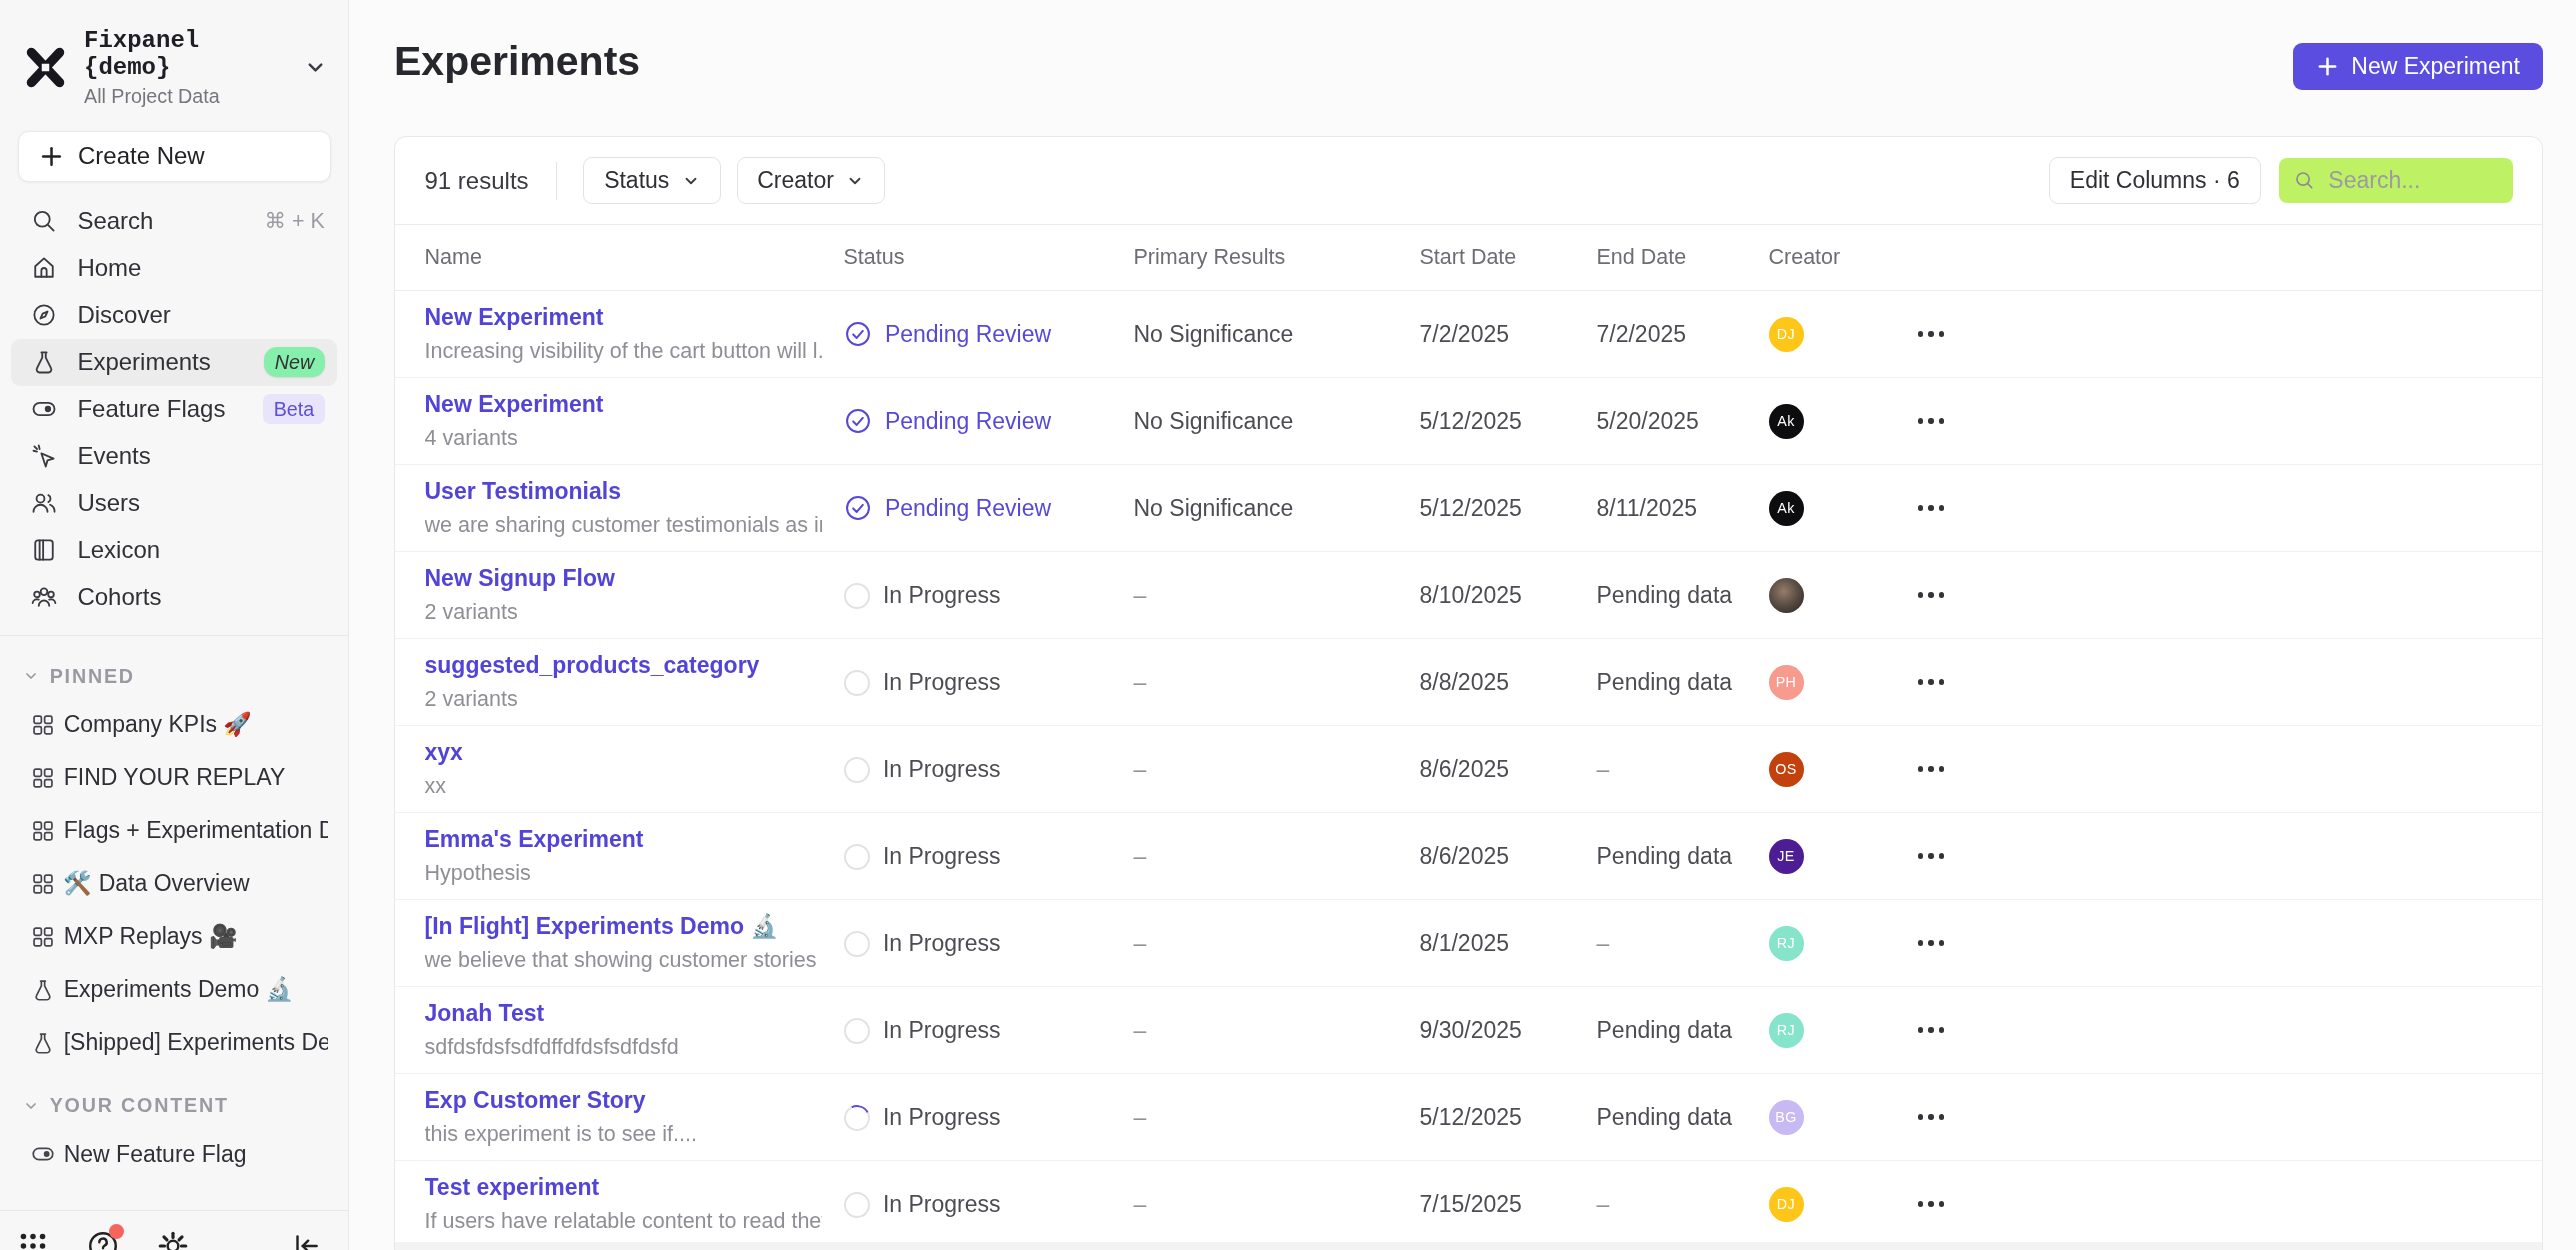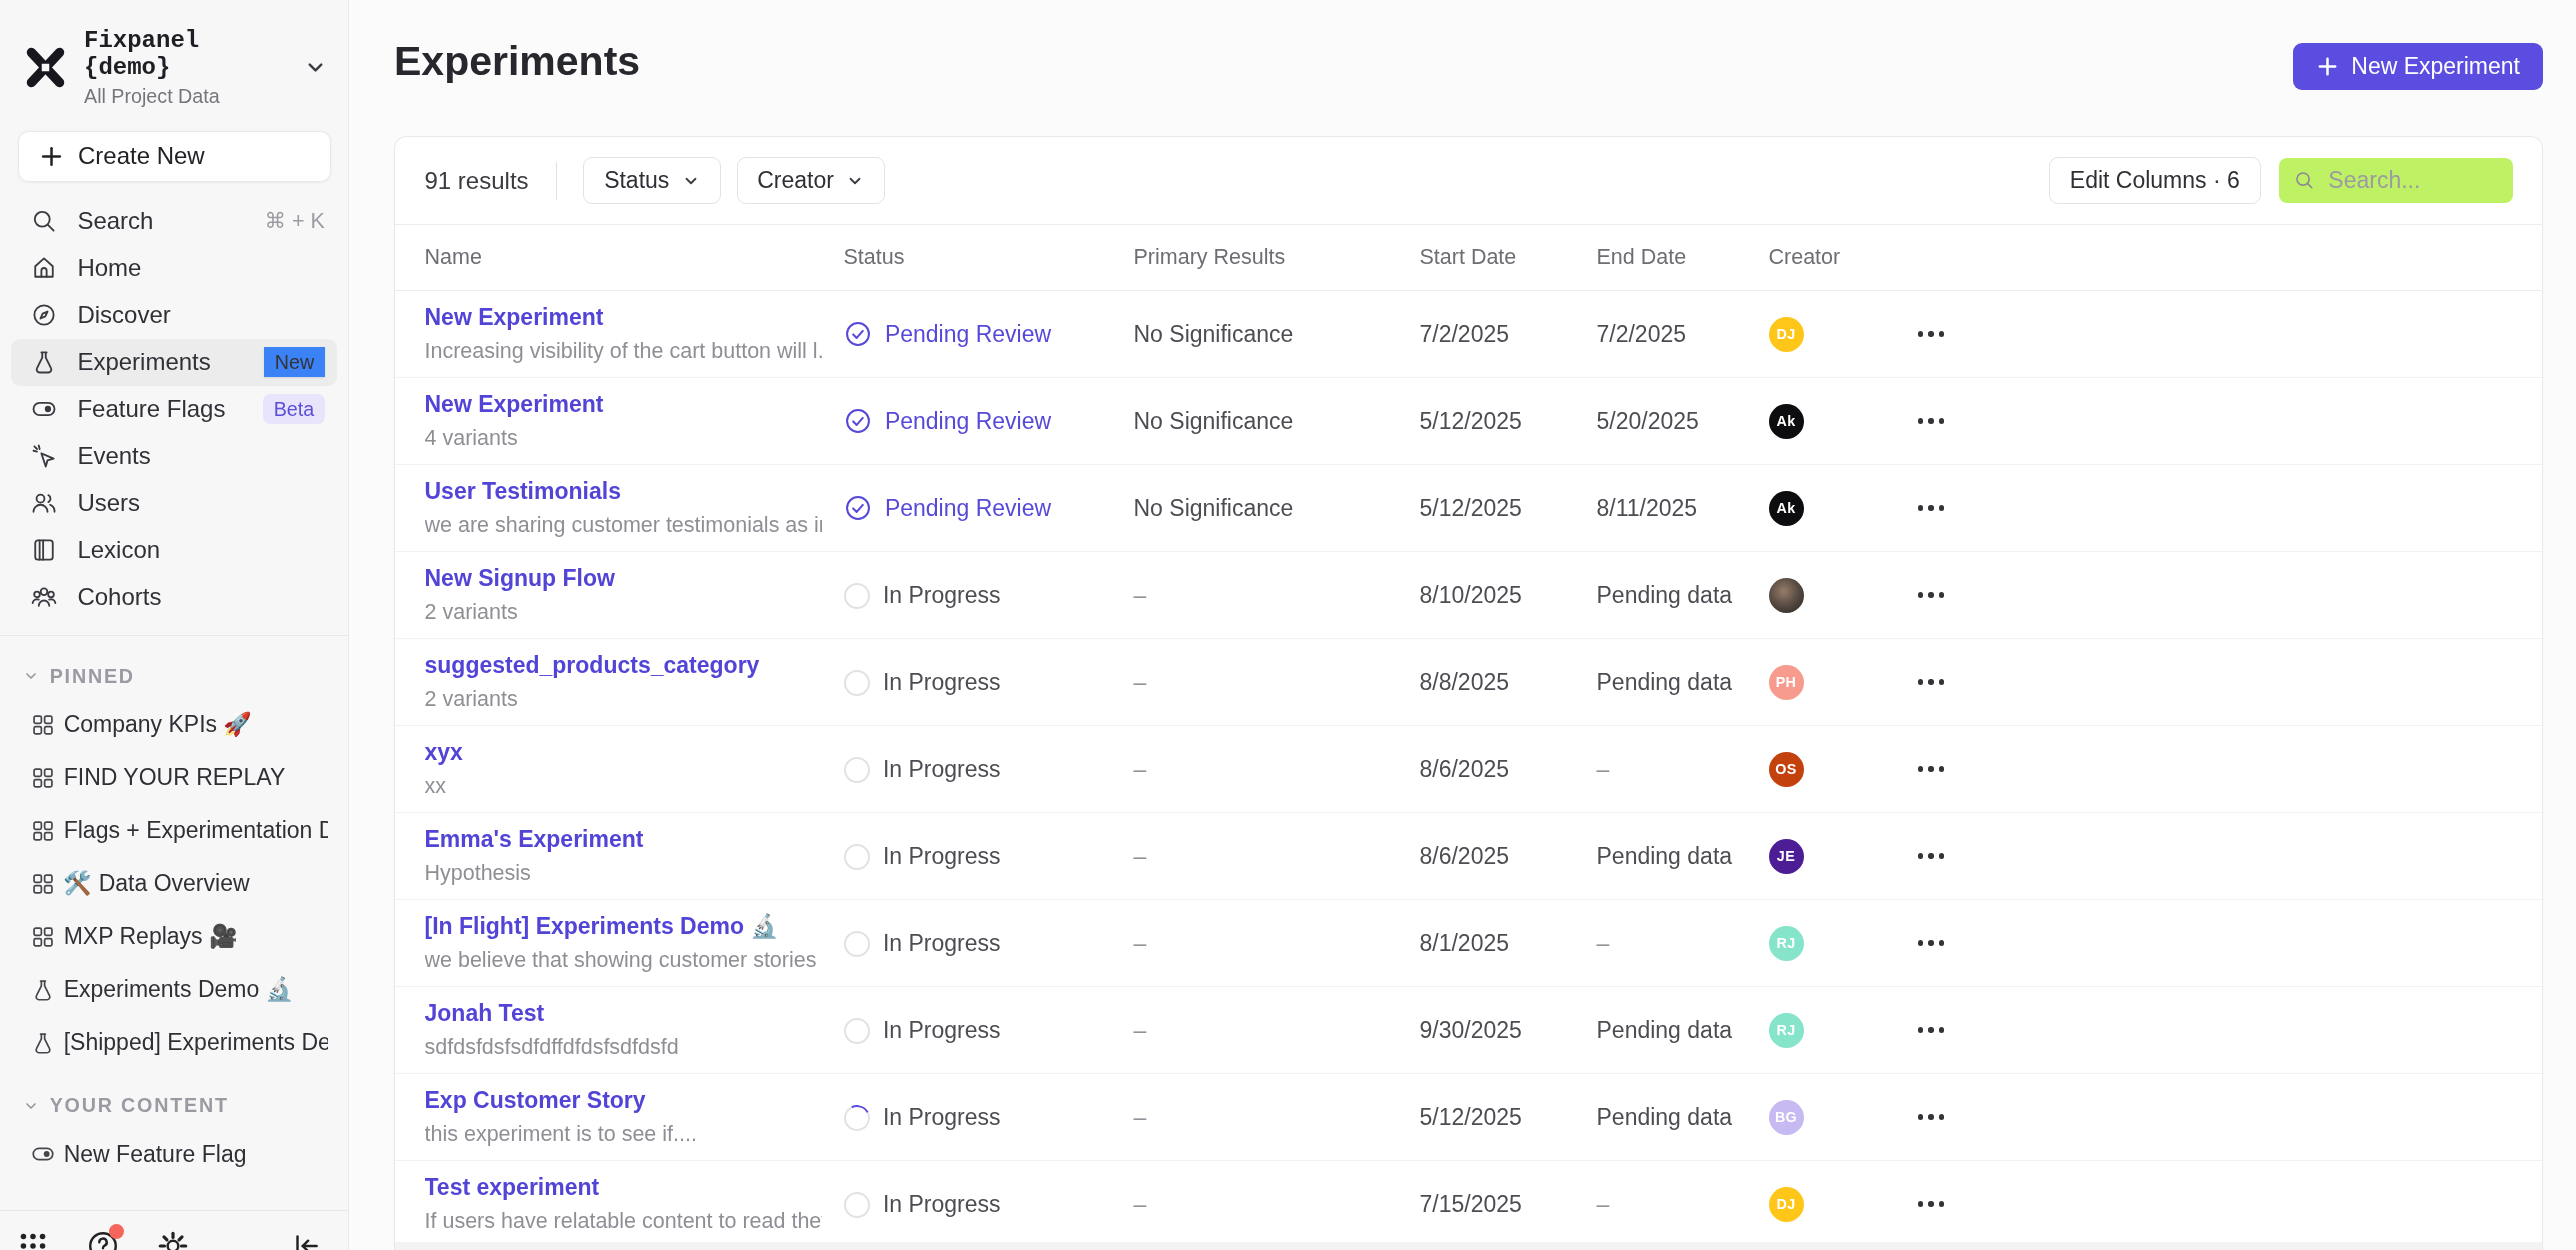--- a/index.html
+++ b/index.html
@@ -22,22 +22,22 @@
     box-shadow:0 0.9px 2.7px rgba(0,0,0,.05); font-size:24px; color:#222226; padding:0 0 0 19.7px;
     cursor:pointer; font-family:inherit; }
 
   .nav-item { display:flex; align-items:center; gap:19.7px; height:47px; margin:0 10.7px;
     padding:0 12.5px 0 19px; border-radius:9px; font-size:24px; color:#303036; cursor:pointer; }
   .nav-item .ic { width:28px; height:28px; flex:0 0 28px; stroke:#3a3a40; stroke-width:2.1;
     fill:none; stroke-linecap:round; stroke-linejoin:round; }
   .nav-item.active { background:#ececed; }
   .nav-item .grow { flex:1; white-space:nowrap; overflow:hidden; }
   .shortcut { font-size:21.5px; color:#9d9ba2; }
-  .badge-new { background:#3b82f6; border-radius:0; padding:3.6px 10.7px; font-size:19.7px;
-    color:#333; box-shadow:0 0.9px 1.8px rgba(0,0,0,.10); }
+  .badge-new { background:#86efac; border-radius:13px; padding:3.6px 10.7px; font-size:19.7px;
+    color:#333; box-shadow:0 0.9px 1.8px rgba(0,0,0,.10);font-style:italic; }
   .badge-beta { background:#e7e4fb; border-radius:7.2px; padding:3.6px 10.7px; font-size:19.7px; color:#5b4fd8; }
 
   .sb-divider { height:0.9px; background:#e8e7e9; margin:14.3px 0 16px 0; }
 
   .sec-head { display:flex; align-items:center; gap:10.7px; padding:12.5px 21.5px 10.7px 23px;
     font-size:19.7px; font-weight:700; letter-spacing:1.8px; color:#9b99a1; }
   .pin-item { display:flex; align-items:center; gap:8px; height:53px; margin:0 10.7px;
     padding:0 9px 0 19px; border-radius:9px; font-size:23px; color:#2f2f35; cursor:pointer; }
   .pin-item .ic { width:26px; height:26px; flex:0 0 26px; stroke:#45454b; stroke-width:2.1;
     fill:none; stroke-linecap:round; stroke-linejoin:round; }
@@ -93,21 +93,21 @@
   .cell-status { display:flex; align-items:flex-end; gap:13.4px; }
   .st-pending { font-size:23px; color:#5649d8; }
   .st-progress { font-size:23px; color:#4c4c52; }
   .ck { width:28px; height:28px; stroke:#5649d8; stroke-width:2.3; fill:none;
     stroke-linecap:round; stroke-linejoin:round; }
   .circle { width:26px; height:26px; border:2.7px solid #e2e1e4; border-radius:50%; }
   .circle.spin { border-top-color:#5a4de0; transform:rotate(18deg); }
   .cell-txt { font-size:23px; color:#4c4c52; }
   .muted { color:#939199; }
   .avatar { width:35px; height:35px; border-radius:50%; display:flex; align-items:center;
-    justify-content:center; font-size:14.3px; font-weight:700; color:#fff; letter-spacing:0.4px; }
+    justify-content:center; font-size:14.3px; font-weight:400; color:#fff; letter-spacing:0.4px; }
   .dots { display:flex; gap:5.4px; background:none; border:none; cursor:pointer; padding:9px; }
   .dots i { width:5.4px; height:5.4px; border-radius:50%; background:#333338; }
   .partial-row { position:absolute; left:0; right:0; bottom:0; height:8px; background:#f4f3f4; }
 </style>
 </head>
 <body>
 
 <div class="app">
 
   <aside class="sidebar">

